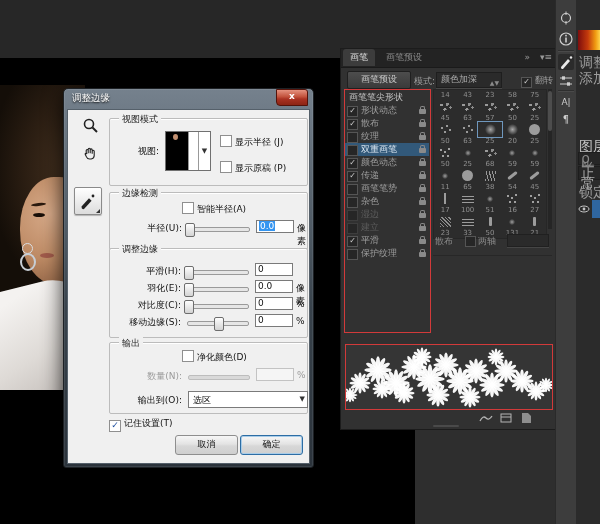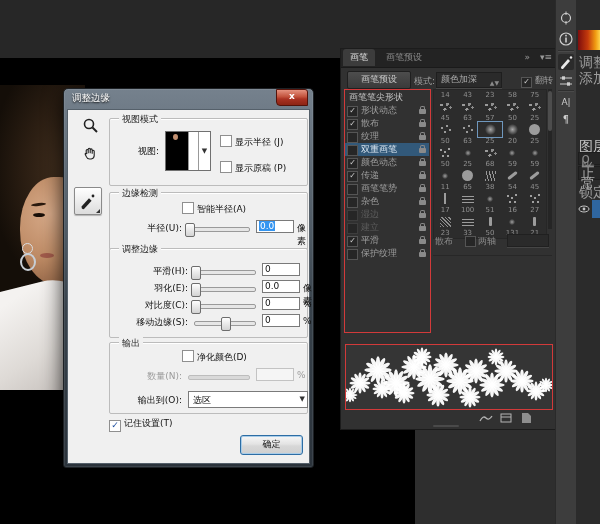--- a/index.html
+++ b/index.html
@@ -252,21 +252,21 @@
         <span class="strack">
             <i class="sthumb" style="left:0%"></i>
           </span>
         <span class="sfield"><span class="sel-val">0.0</span></span>
         <span class="sunit">像素</span>
       </div>
     </div>
 
     <div class="grp" id="grp-adjust">
       <span class="grp-legend">调整边缘</span>
-      <div id="adjust-rows" style="position:absolute;left:14px;right:4px;top:13px">
+      <div id="adjust-rows" style="position:absolute;left:7px;right:4px;top:13px">
           <div class="srow">
             <span class="slabel">平滑(H):</span>
             <span class="strack">
               <i class="sthumb" style="left: 0%;"></i>
             </span>
             <span class="sfield">0</span>
             <span class="sunit"></span>
           </div>
           <div class="srow">
             <span class="slabel">羽化(E):</span>
@@ -314,20 +314,21 @@
           <span class="arr">▼</span>
         </span>
       </div>
     </div>
 
     <label class="cb-row" id="remember-row">
       <span class="cbx on"></span>
       <span>记住设置(T)</span>
     </label>
 
+    <div class="dlg-btn" id="btn-cancel">取消</div>
     <div class="dlg-btn" id="btn-ok">确定</div>
   </div>
 </div>
 
 <div class="abs" id="brush-panel">
   <div id="bp-tabbar">
     <span class="bp-tab active" style="left:2px">画笔</span>
     <span class="bp-tab" id="bp-tab2">画笔预设</span>
     <span id="bp-collapse">»</span>
     <span id="bp-menu">▾≡</span>

